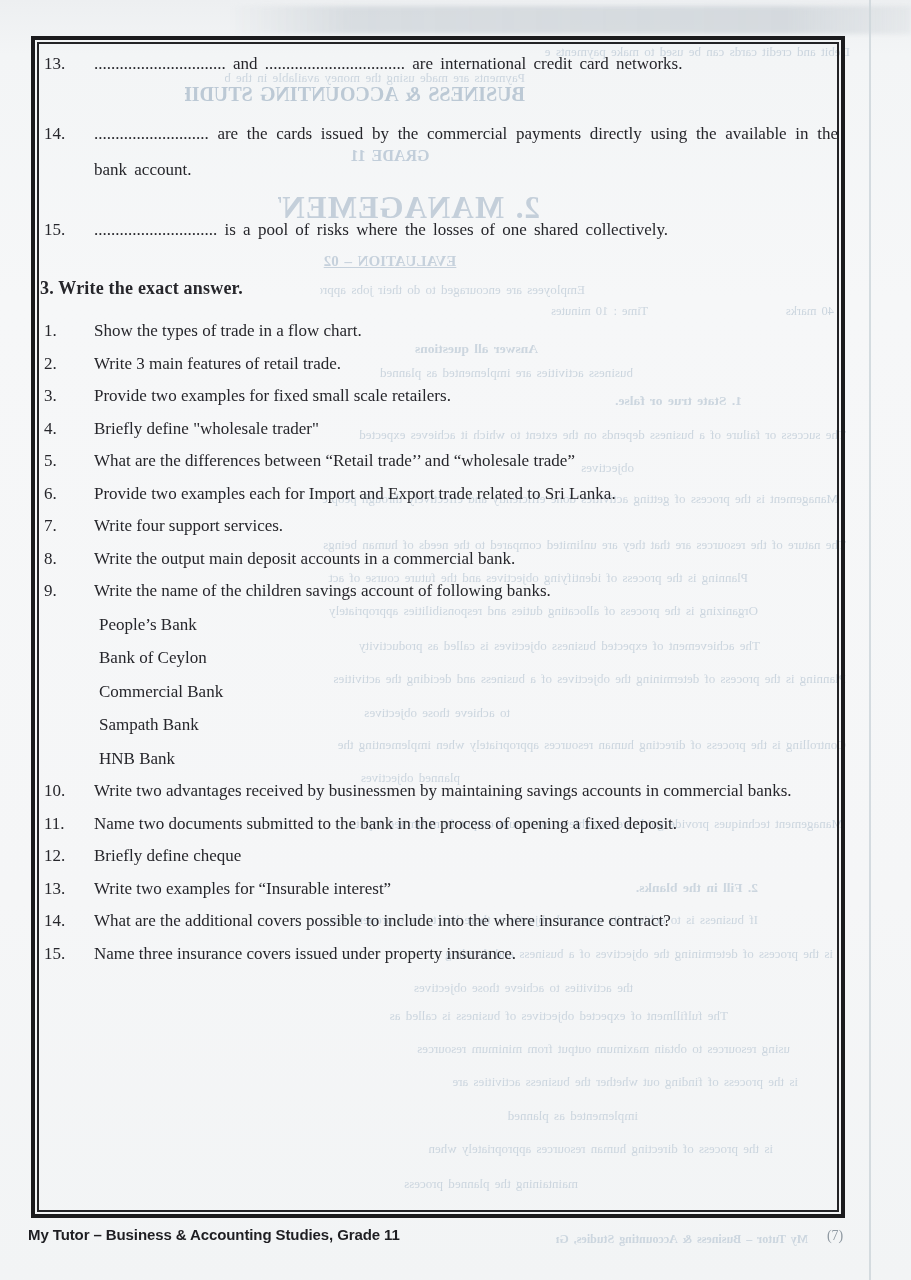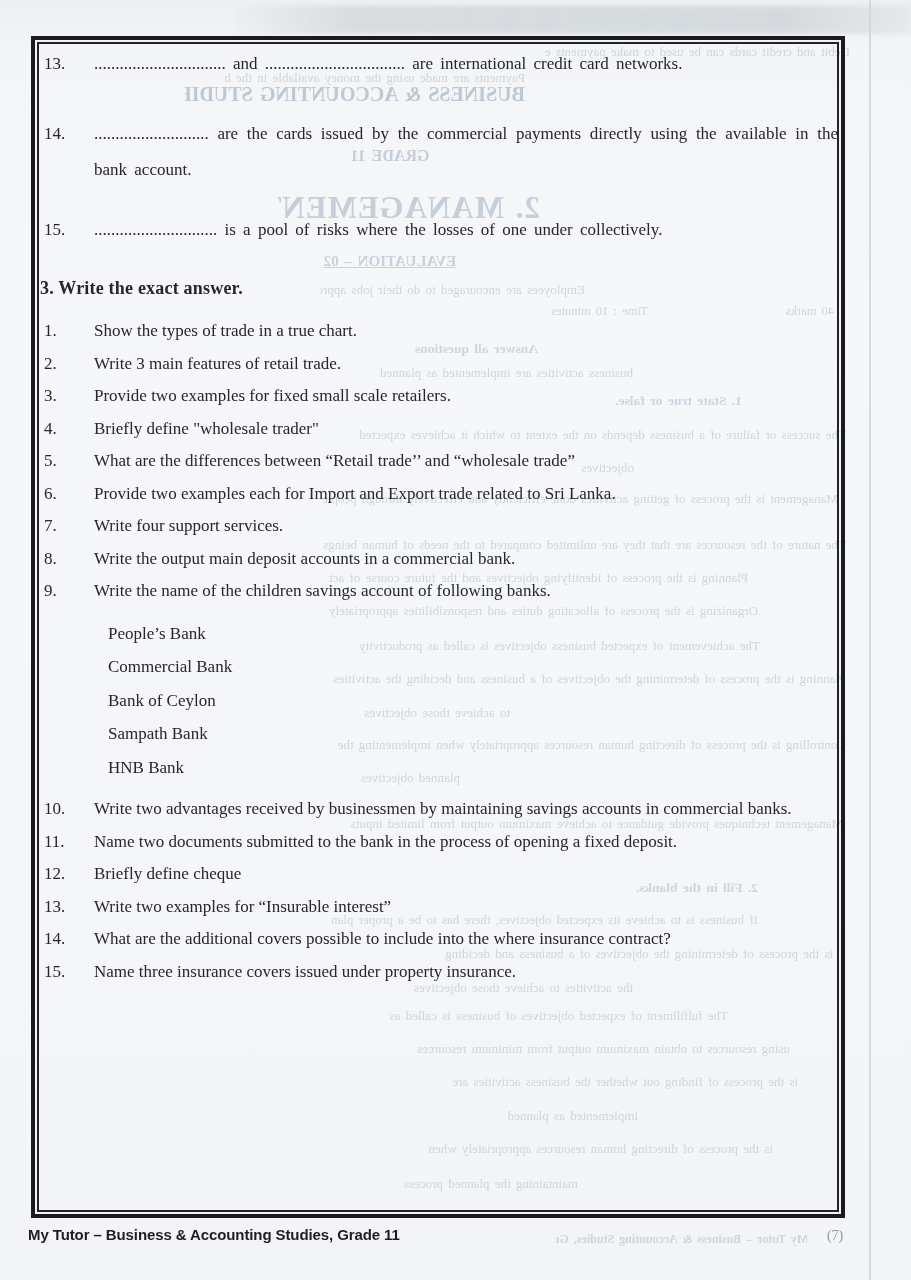--- a/index.html
+++ b/index.html
@@ -34,21 +34,21 @@
   .fb-row .qnum{width:50px;flex:none;}
   .fb-row .qtext{flex:1;}
   .fb-row.justify .qtext{text-align:justify;}
   .heading{position:absolute;left:40px;top:278px;margin:0;font-size:18px;font-weight:700;letter-spacing:.2px;}
   .questions{position:absolute;left:44px;top:315px;width:794px;font-size:17px;}
   .q-row{display:flex;line-height:32.5px;}
   .q-row .qnum{width:50px;flex:none;}
   .qbody{flex:1;}
   .qbody .qtext{display:block;}
   .q-row.justify .qtext{text-align:justify;font-family:Liberation Serif, serif;}
-  .subs{margin:9px;}
+  .subs{margin:0;}
   .sub-item{line-height:33.5px;padding-left:5px;}
 
   
   .footer{position:absolute;left:28px;top:1226px;width:815px;display:flex;align-items:baseline;
     font-family:"Liberation Sans",sans-serif;font-weight:700;font-size:15px;color:#1e1e22;letter-spacing:-.1px;}
   .pagenum{margin-left:auto;font-family:"Liberation Serif",serif;font-weight:400;font-size:14px;color:#8f99a2;}
 </style>
 </head>
 <body>
 
@@ -104,29 +104,29 @@
         <div class="fb-row" style="top: 46px;">
     <span class="qnum">13.</span>
     <span class="qtext">............................... and ................................. are international credit card networks.</span>
   </div>
         <div class="fb-row justify" style="top: 116px;">
     <span class="qnum">14.</span>
     <span class="qtext">........................... are the cards issued by the commercial payments directly using the available in the bank account.</span>
   </div>
         <div class="fb-row" style="top: 212px;">
     <span class="qnum">15.</span>
-    <span class="qtext">............................. is a pool of risks where the losses of one under collectively.</span>
+    <span class="qtext">............................. is a pool of risks where the losses of one shared collectively.</span>
   </div>
       </div>
     <h3 class="heading">3. Write the exact answer.</h3>
     <div class="questions" id="questions">
         <div class="q-row">
     <span class="qnum">1.</span>
     <div class="qbody">
-      <span class="qtext">Show the types of trade in a true chart.</span>
+      <span class="qtext">Show the types of trade in a flow chart.</span>
 
     </div>
   </div>
         <div class="q-row">
     <span class="qnum">2.</span>
     <div class="qbody">
       <span class="qtext">Write 3 main features of retail trade.</span>
 
     </div>
   </div>
@@ -171,22 +171,22 @@
       <span class="qtext">Write the output main deposit accounts in a commercial bank.</span>
 
     </div>
   </div>
         <div class="q-row">
     <span class="qnum">9.</span>
     <div class="qbody">
       <span class="qtext">Write the name of the children savings account of following banks.</span>
       <div class="subs">
               <div class="sub-item">People’s Bank</div>
+              <div class="sub-item">Bank of Ceylon</div>
               <div class="sub-item">Commercial Bank</div>
-              <div class="sub-item">Bank of Ceylon</div>
               <div class="sub-item">Sampath Bank</div>
               <div class="sub-item">HNB Bank</div>
             </div>
     </div>
   </div>
         <div class="q-row justify">
     <span class="qnum">10.</span>
     <div class="qbody">
       <span class="qtext">Write two advantages received by businessmen by maintaining savings accounts in commercial banks.</span>
 

